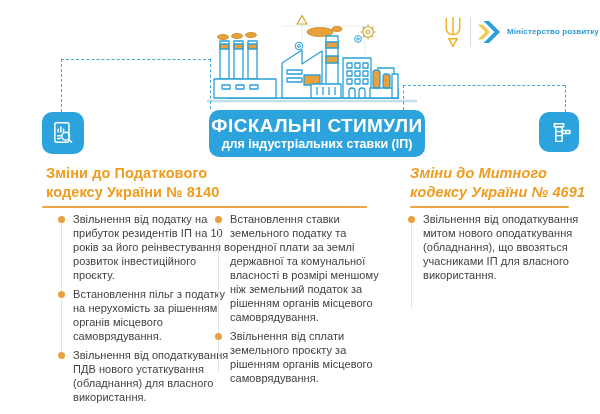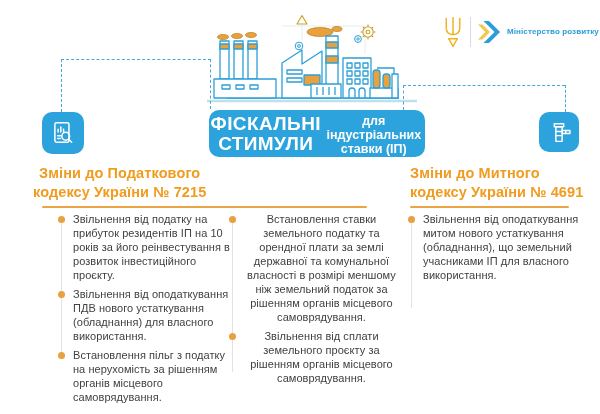--- a/index.html
+++ b/index.html
@@ -22,48 +22,48 @@
   .dash.v { border-left:1.5px dashed #45aadb; width:0; }
   .dash.h { border-top:1.5px dashed #45aadb; height:0; }
 
   
   .factory { position:absolute; left:195px; top:12px; width:210px; height:92px; }
 
   
   .banner {
     position:absolute; left:197px; top:110px; width:216px; height:47px;
     background:#2ca3dc; border-radius:10px; color:#ffffff;
-    display:flex; flex-direction:row; align-items:center; justify-content:center;
+    display:flex; flex-direction:column; align-items:center; justify-content:center;
     text-align:center;
   }
   .banner .title { font-size:19px; font-weight:800; letter-spacing:.4px; line-height:1.05; }
   .banner .subtitle { font-size:12.5px; font-weight:700; margin-top:2px; }
 
   
   .sq-icon {
     position:absolute; background:#2ca3dc; border-radius:10px;
     display:flex; align-items:center; justify-content:center;
   }
   .sq-icon.left { left:30px; top:112px; width:42px; height:42px; }
   .sq-icon.right { left:527px; top:112px; width:40px; height:40px; }
 
   
   .heading { position:absolute; top:164px; color:#f09c20; font-weight:800; font-size:14.5px; line-height:1.28; letter-spacing:.1px; }
-  .heading.left { left:21px;text-align:center; }
-  .heading.right { left:398px; }
+  .heading.left { left:34px; }
+  .heading.right { left:398px;font-style:italic; }
   .heading span { display:block; }
 
   .hr-orange { position:absolute; top:206px; height:2px; background:#eba544; border-radius:1px; }
   .hr-orange.left { left:30px; width:325px; }
   .hr-orange.right { left:398px; width:159px; }
 
   
   .col { position:absolute; top:212px; }
   .col.c1 { left:46px;  width:172px; }
-  .col.c2 { left:217px; width:170px;text-align:center; }
+  .col.c2 { left:203px; width:170px; }
   .col.c3 { left:396px; width:176px; }
   .rail { position:absolute; left:3px; width:1px; background:#e3e3e3; }
   .c1 .rail { top:8px; height:132px; }
   .c2 .rail { top:8px; height:152px; }
   .c3 .rail { top:8px; height:88px; }
   .bullet { position:relative; display:flex; margin-bottom:5px; }
   .dot { flex:0 0 auto; width:7px; height:7px; border-radius:50%; background:#e8a13d; margin-top:4px; position:relative; z-index:2; }
   .btxt { margin-left:8px; font-size:11px; line-height:14px; color:#414141; letter-spacing:.05px; }
 </style>
 </head>
@@ -214,58 +214,58 @@
         <rect x="8.5" y="6.5" width="6" height="14"></rect>
         <path d="M8.5 11 h6 M8.5 15 h6"></path>
         <rect x="14.5" y="10" width="7.5" height="3"></rect>
         <path d="M18 10 v3"></path>
       </g>
     </svg>
   </div>
 
   <div class="heading left">
     <span>Зміни до Податкового</span>
-    <span>кодексу України № 7215</span>
+    <span>кодексу України № 8140</span>
   </div>
   <div class="heading right">
     <span>Зміни до Митного</span>
     <span>кодексу України № 4691</span>
   </div>
   <div class="hr-orange left"></div>
   <div class="hr-orange right"></div>
 
   <div class="col c1">
     <div class="rail"></div>
     <div class="bullet">
       <span class="dot"></span>
       <span class="btxt">Звільнення від податку на прибуток резидентів ІП на 10 років за його реінвестування в розвиток інвестиційного проєкту.</span>
     </div>
     <div class="bullet">
       <span class="dot"></span>
+      <span class="btxt">Встановлення пільг з податку на нерухомість за рішенням органів місцевого самоврядування.</span>
+    </div>
+    <div class="bullet">
+      <span class="dot"></span>
       <span class="btxt">Звільнення від оподаткування ПДВ нового устаткування (обладнання) для власного використання.</span>
-    </div>
-    <div class="bullet">
-      <span class="dot"></span>
-      <span class="btxt">Встановлення пільг з податку на нерухомість за рішенням органів місцевого самоврядування.</span>
     </div>
   </div>
 
   <div class="col c2">
     <div class="rail"></div>
     <div class="bullet">
       <span class="dot"></span>
       <span class="btxt">Встановлення ставки земельного податку та орендної плати за землі державної та комунальної власності в розмірі меншому ніж земельний податок за рішенням органів місцевого самоврядування.</span>
     </div>
     <div class="bullet">
       <span class="dot"></span>
       <span class="btxt">Звільнення від сплати земельного проєкту за рішенням органів місцевого самоврядування.</span>
     </div>
   </div>
 
   <div class="col c3">
     <div class="rail"></div>
     <div class="bullet">
       <span class="dot"></span>
-      <span class="btxt">Звільнення від оподаткування митом нового устаткування (обладнання), що земельний учасниками ІП для власного використання.</span>
+      <span class="btxt">Звільнення від оподаткування митом нового оподаткування (обладнання), що ввозяться учасниками ІП для власного використання.</span>
     </div>
   </div>
 
 </div>
 
 </body></html>

